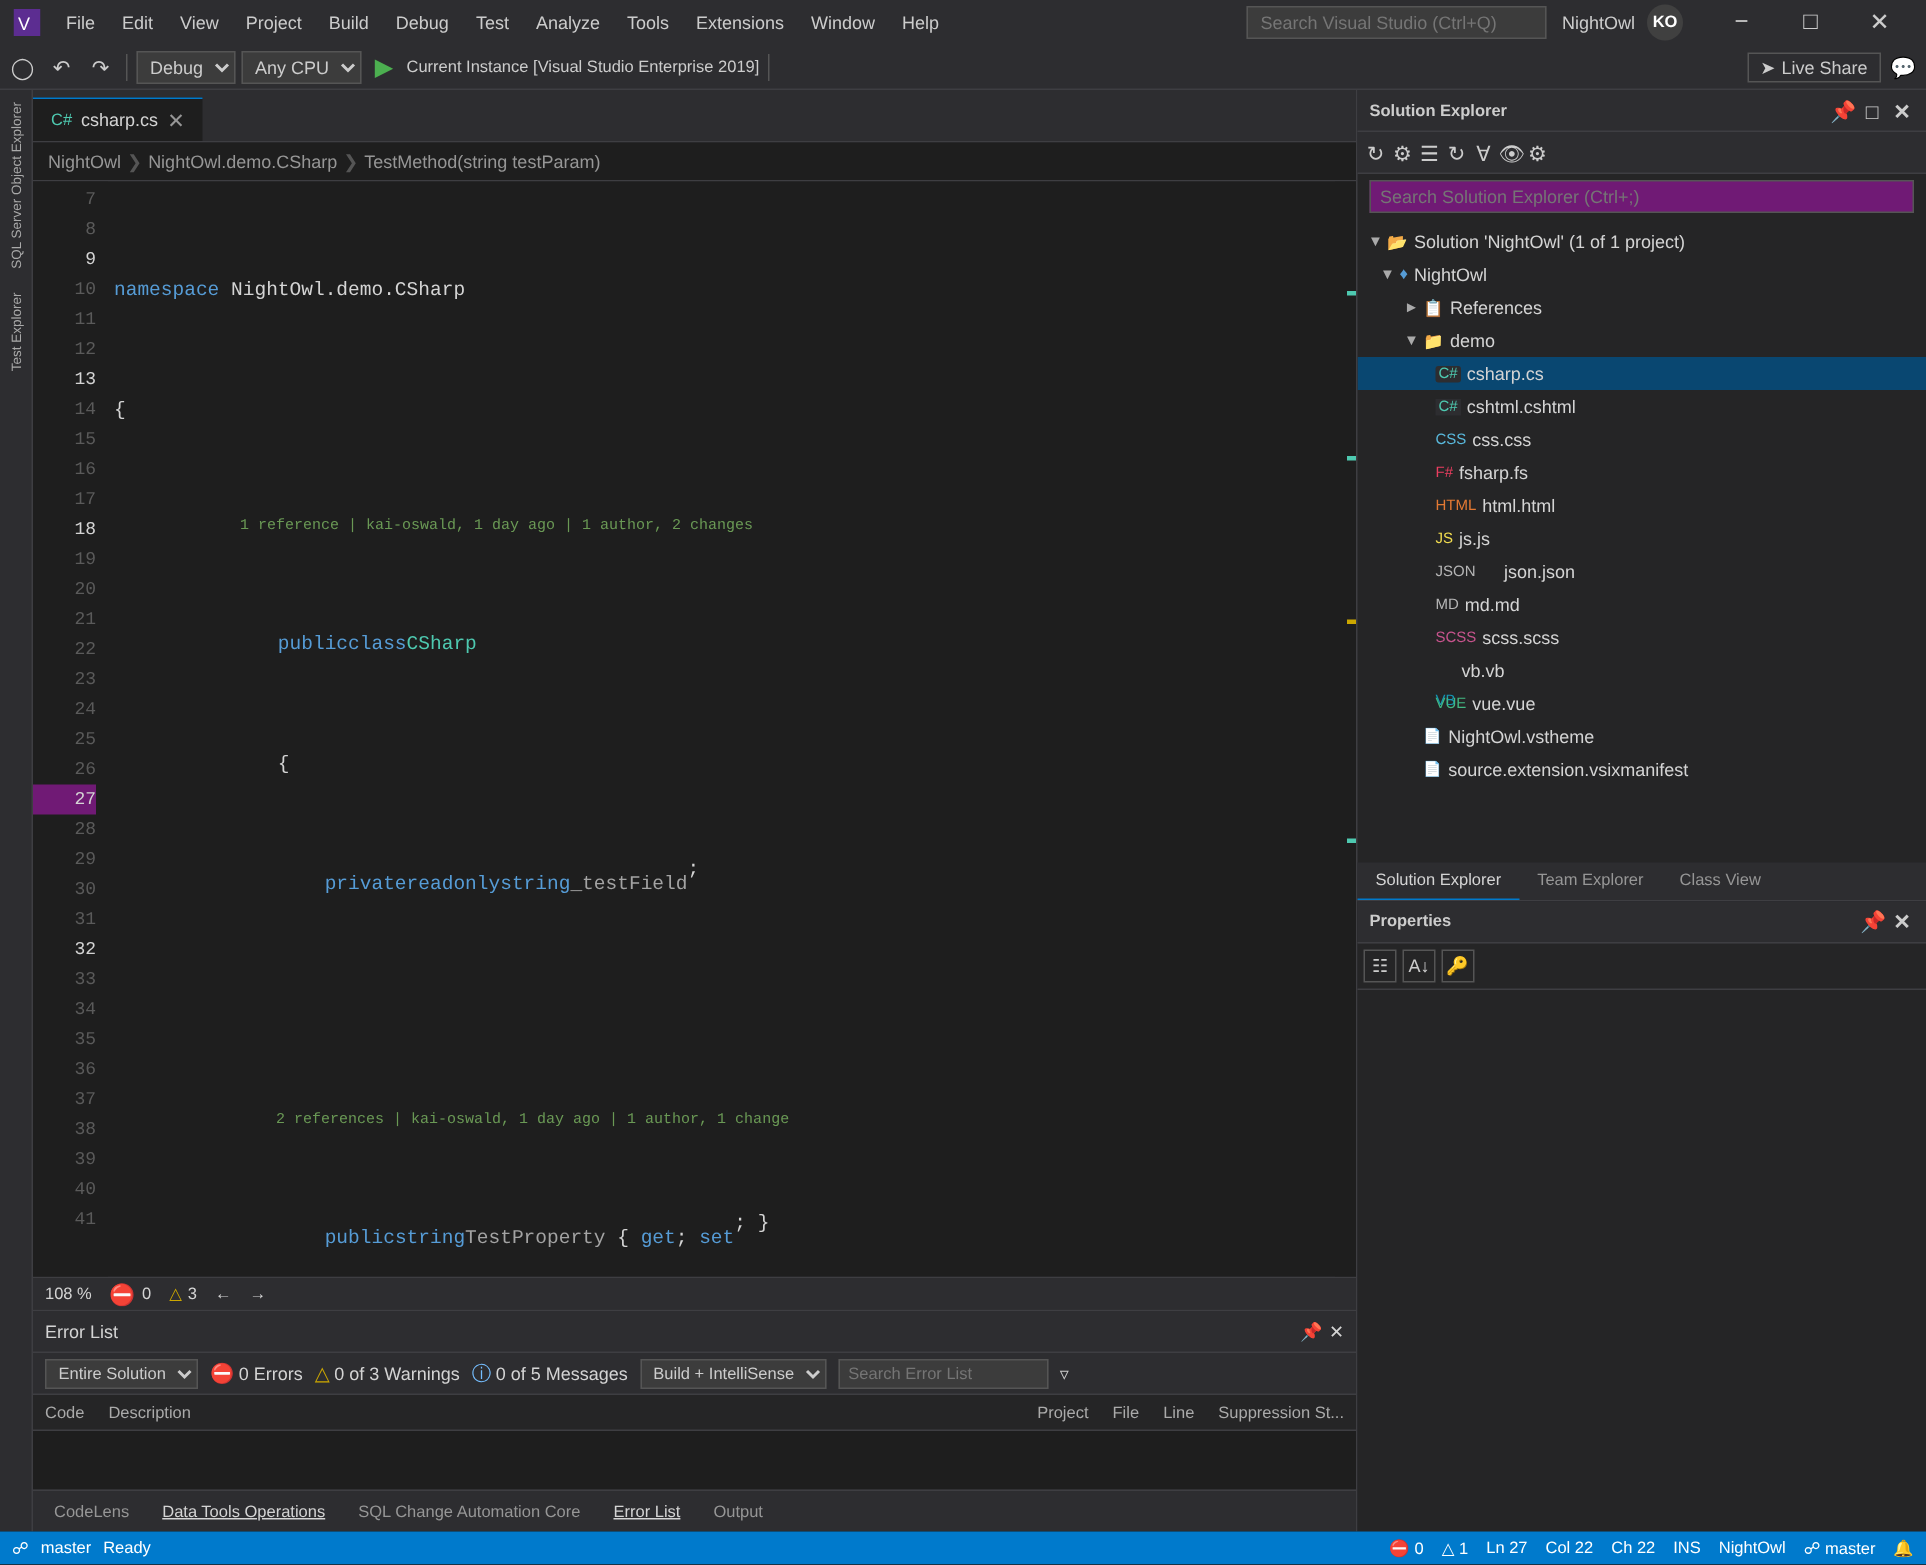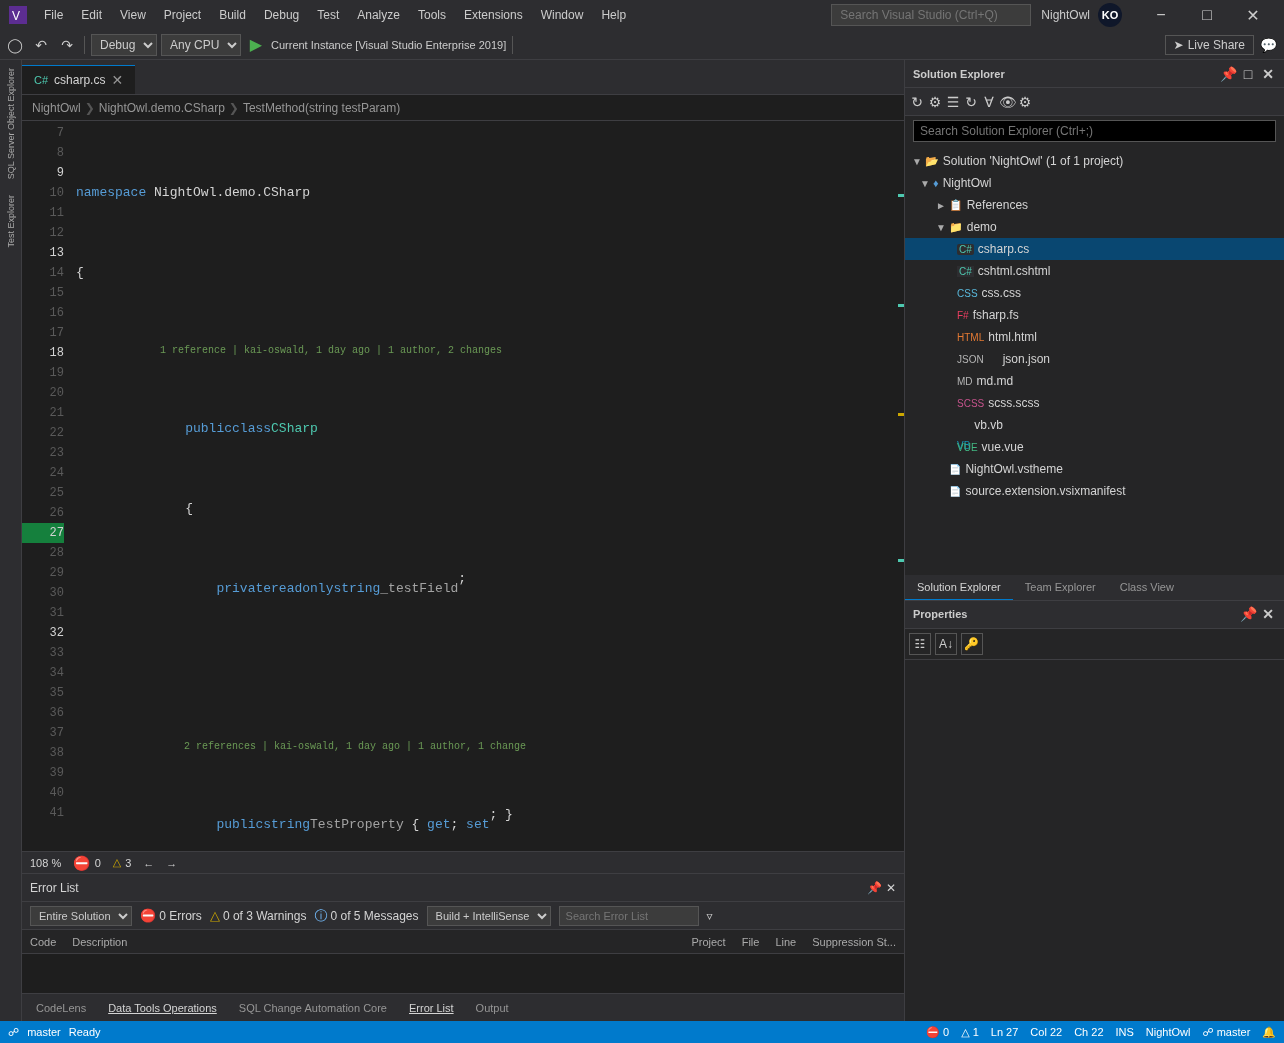--- a/index.html
+++ b/index.html
@@ -48,21 +48,21 @@
       height: 22px;
     }
     .menu-right {
       display: flex;
       align-items: center;
       gap: 8px;
       margin-left: 8px;
     }
     .ko-avatar {
       width: 24px; height: 24px;
-      background: #0f172a;
+      background: #404040;
       border-radius: 50%;
       display: flex; align-items: center; justify-content: center;
       color: white; font-size: 11px; font-weight: bold;
     }
     .win-controls { display: flex; gap: 0; margin-left: 8px; }
     .win-btn {
       width: 46px; height: 30px;
       display: flex; align-items: center; justify-content: center;
       color: #ccc; font-size: 16px; cursor: pointer;
     }
@@ -258,21 +258,21 @@
       display: flex;
       align-items: center;
       padding: 2px 4px;
       height: 28px;
       gap: 2px;
       border-bottom: 1px solid #3e3e42;
       flex-shrink: 0;
     }
 
     .search-box {
-      background: #000000;
+      background: #701a75;
       border: 1px solid #555;
       color: #ccc;
       padding: 1px 6px;
       font-size: 12px;
       width: 100%;
       height: 22px;
     }
 
     .solution-search {
       padding: 4px 8px;
@@ -559,21 +559,21 @@
         <div class="ln">17</div>
         <div class="ln" style="color:#d4d4d4;">18</div>
         <div class="ln">19</div>
         <div class="ln">20</div>
         <div class="ln">21</div>
         <div class="ln">22</div>
         <div class="ln">23</div>
         <div class="ln">24</div>
         <div class="ln">25</div>
         <div class="ln">26</div>
-        <div class="ln" style="color:#d4d4d4;background:#15803d;">27</div>
+        <div class="ln" style="color:#d4d4d4;background:#701a75;">27</div>
         <div class="ln">28</div>
         <div class="ln">29</div>
         <div class="ln">30</div>
         <div class="ln">31</div>
         <div class="ln" style="color:#d4d4d4;">32</div>
         <div class="ln">33</div>
         <div class="ln">34</div>
         <div class="ln">35</div>
         <div class="ln">36</div>
         <div class="ln">37</div>
@@ -820,20 +820,25 @@
       </div>
       <div class="tree-item">
         <span style="width:48px;"></span>
         <span style="font-size:10px;margin-right:4px;color:#ec3e60;">F#</span>
         <span class="tree-label">fsharp.fs</span>
       </div>
       <div class="tree-item">
         <span style="width:48px;"></span>
         <span style="font-size:10px;margin-right:4px;color:#e37933;">HTML</span>
         <span class="tree-label">html.html</span>
+      </div>
+      <div class="tree-item">
+        <span style="width:48px;"></span>
+        <span style="font-size:10px;margin-right:4px;color:#f0db4f;">JS</span>
+        <span class="tree-label">js.js</span>
       </div>
       <div class="tree-item">
         <span style="width:48px;"></span>
         <span style="font-size:10px;margin-right:19px;color:#b5b5b5;">JSON</span>
         <span class="tree-label">json.json</span>
       </div>
       <div class="tree-item">
         <span style="width:48px;"></span>
         <span style="font-size:10px;margin-right:4px;color:#b5b5b5;">MD</span>
         <span class="tree-label">md.md</span>

